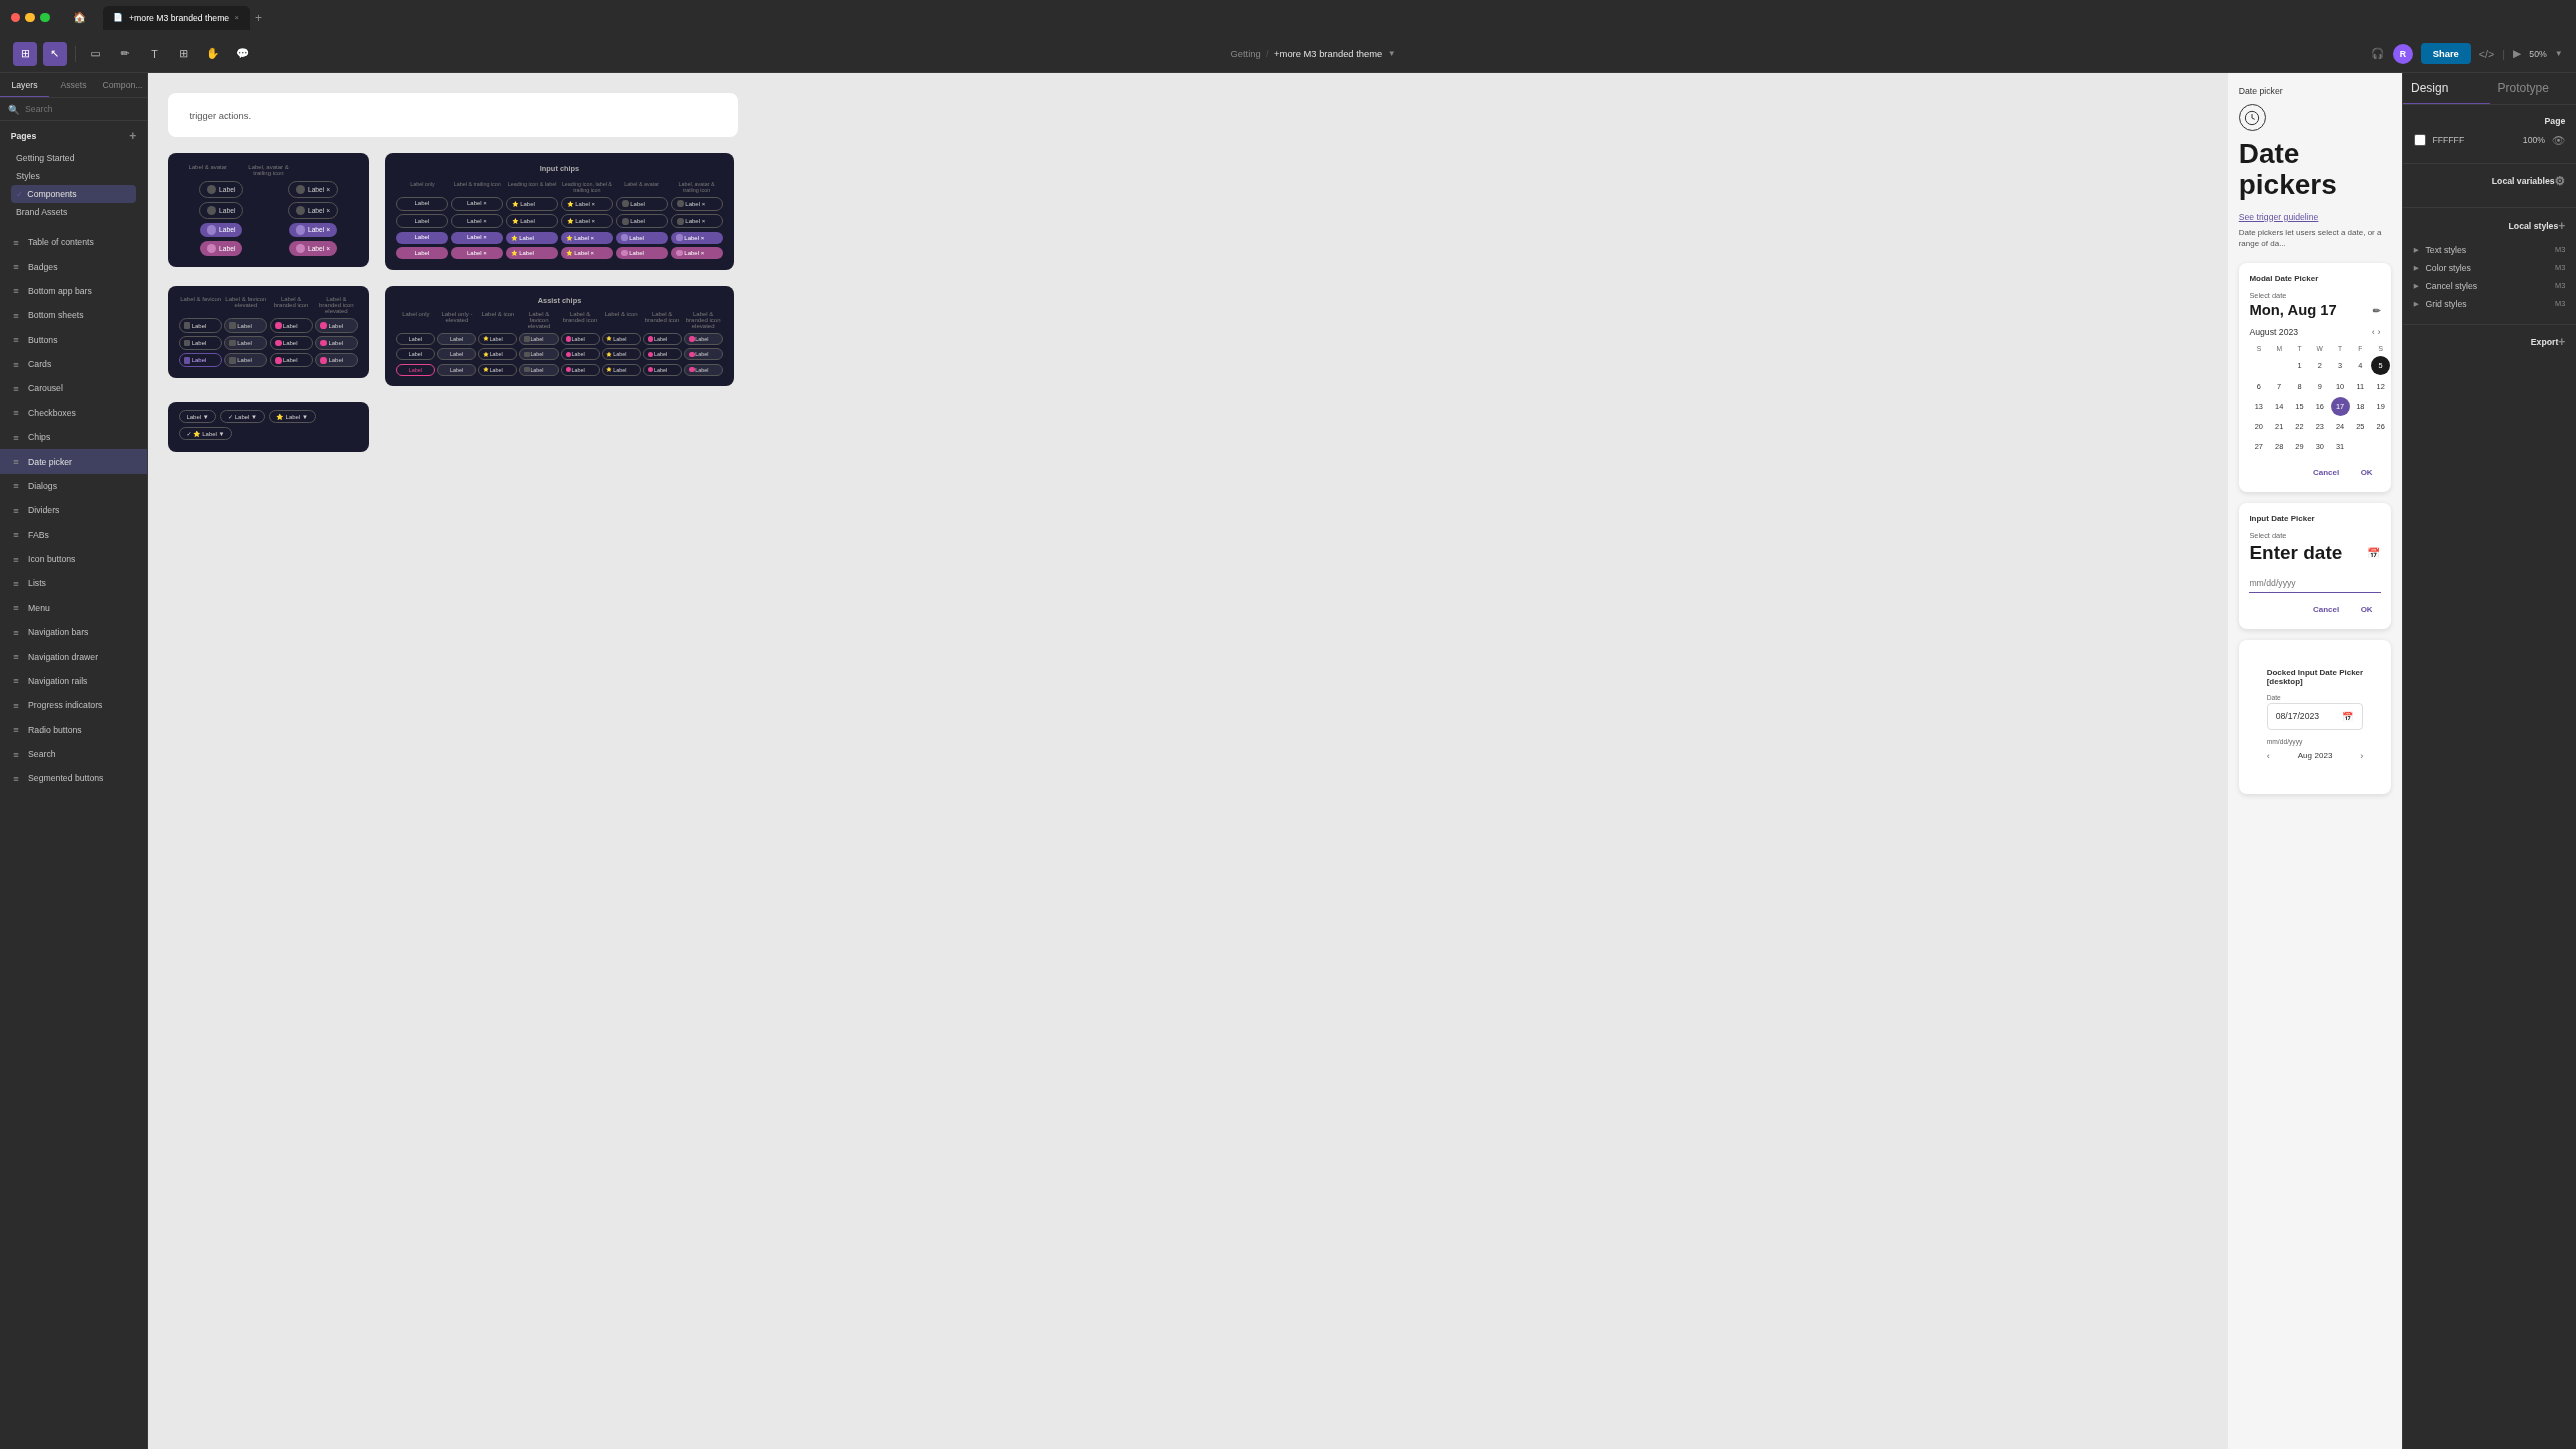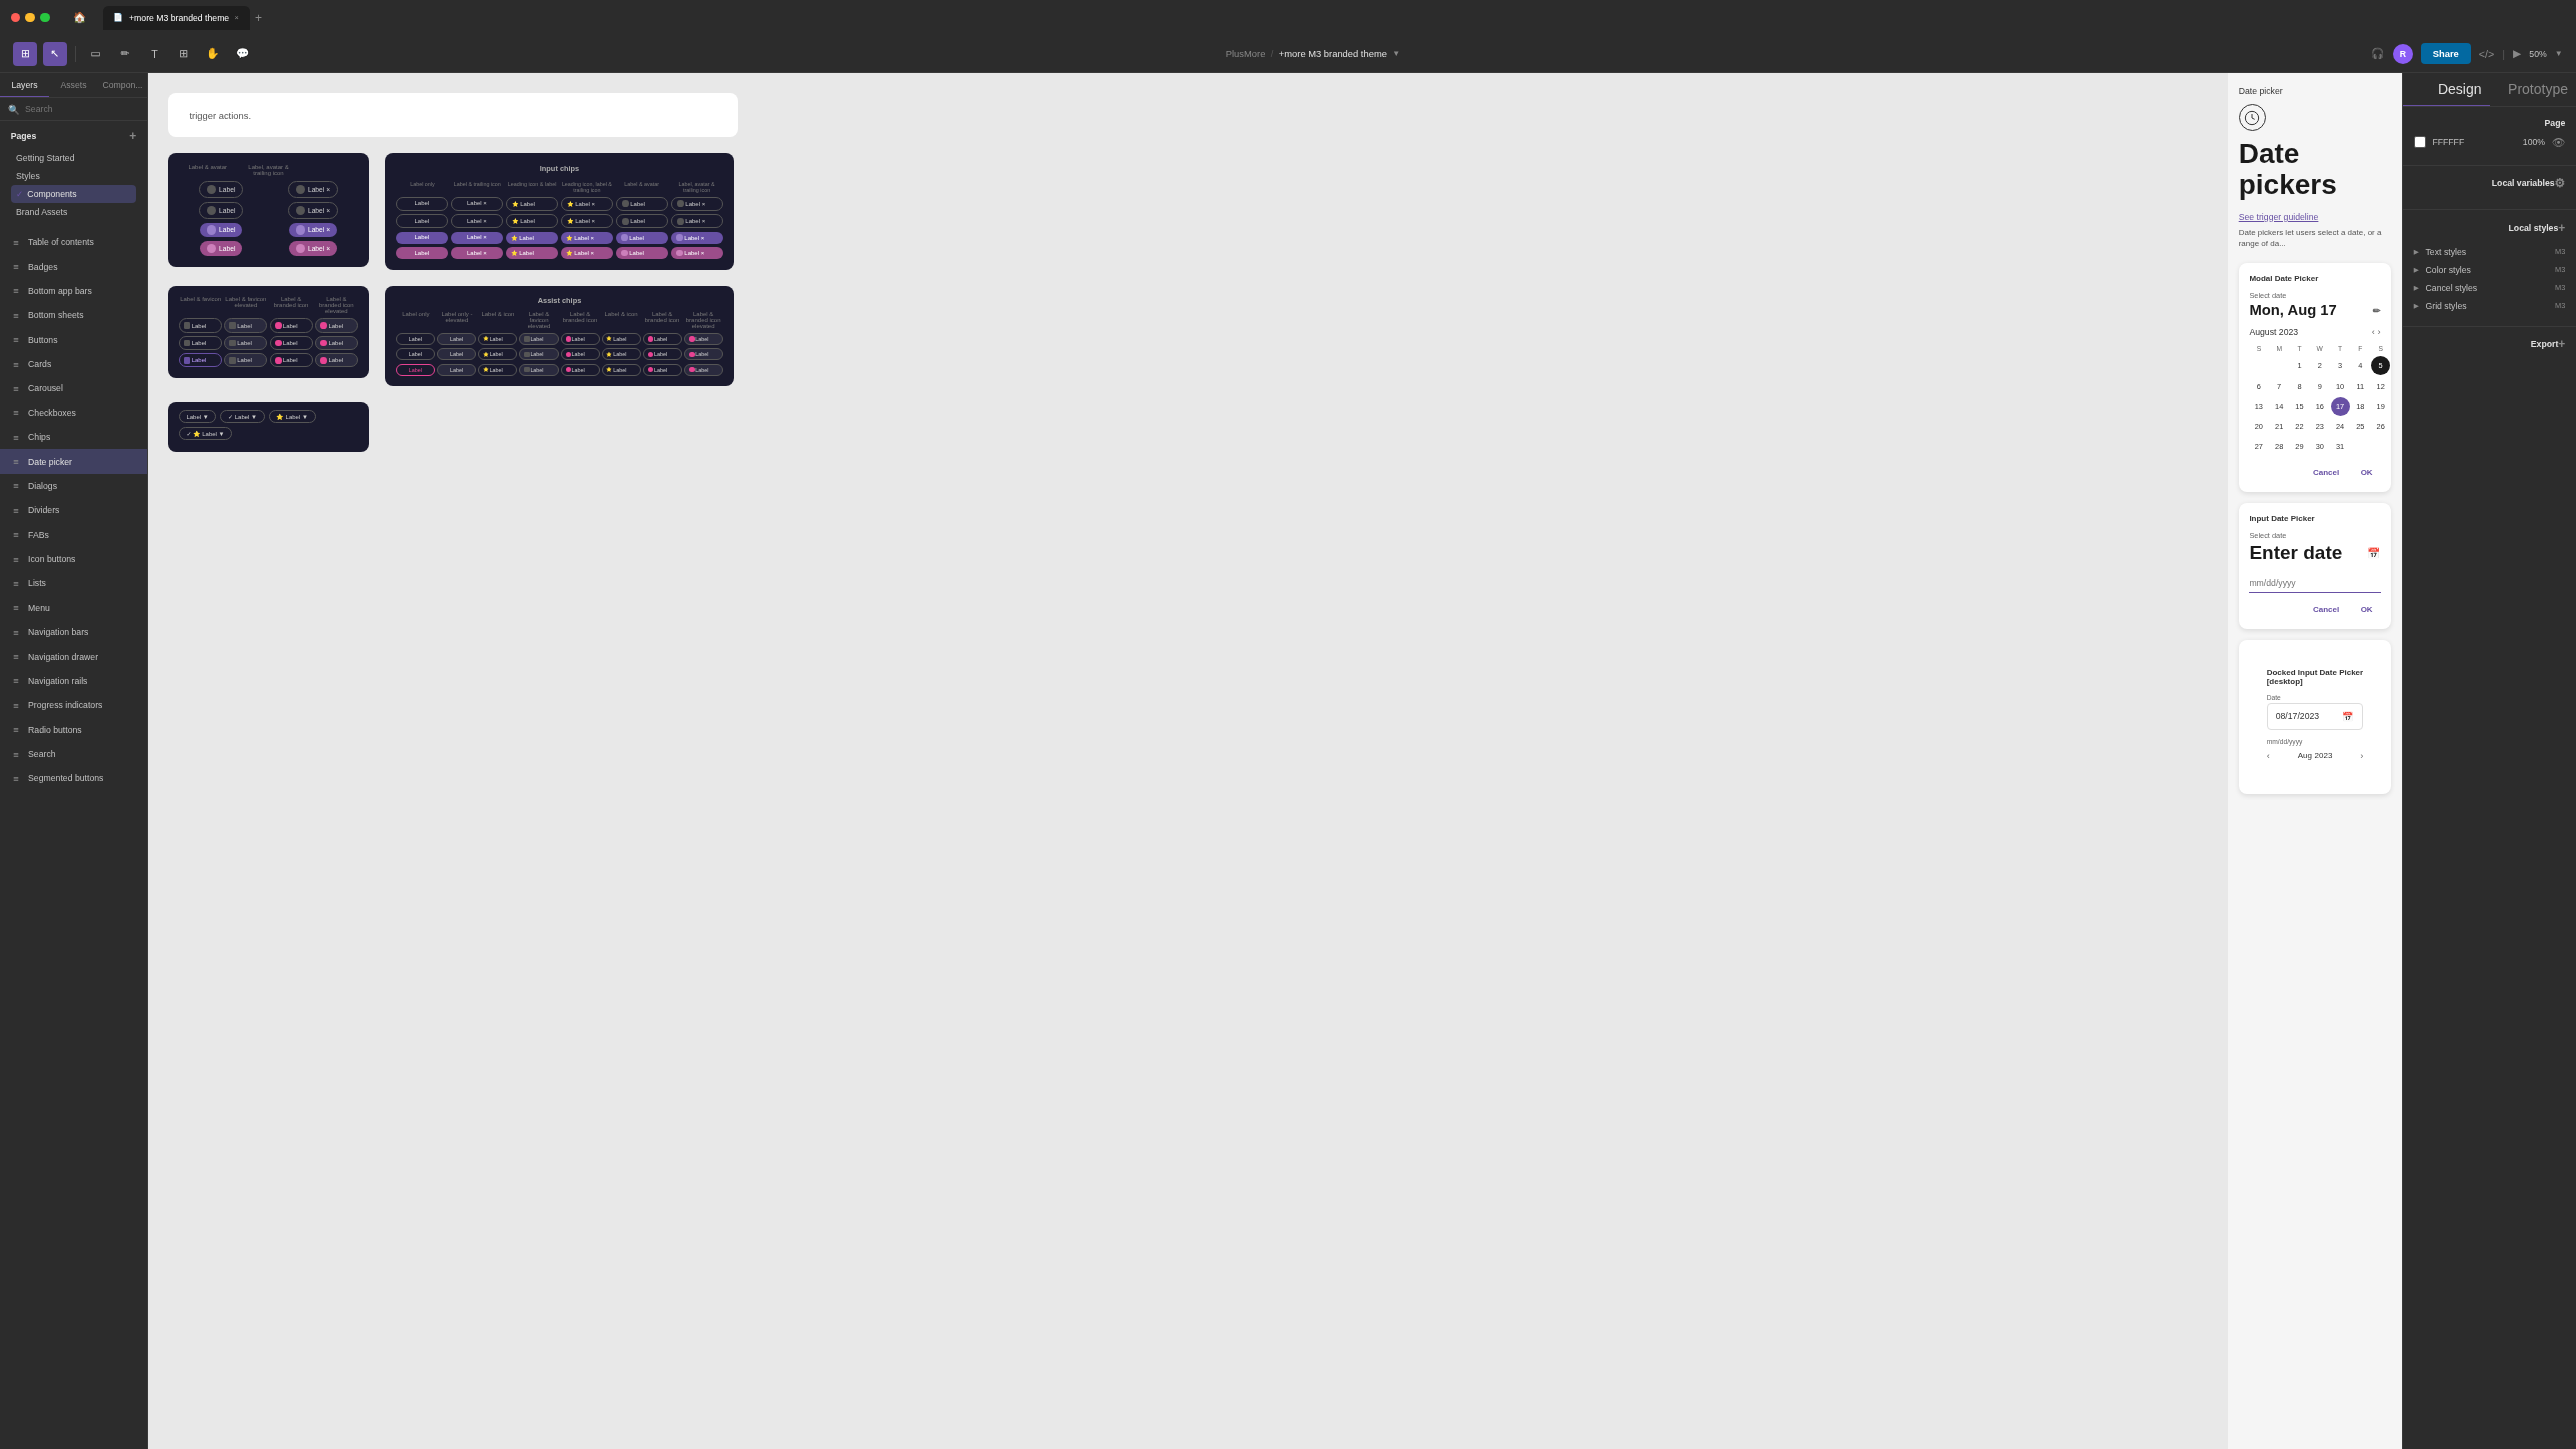--- a/index.html
+++ b/index.html
@@ -89,21 +89,21 @@
     
     .right-panel {
       width: 174px;
       background: #2c2c2c;
       border-left: 0.7px solid #3a3a3a;
       display: flex;
       flex-direction: column;
       flex-shrink: 0;
     }
     .right-tabs { display: flex; border-bottom: 0.7px solid #3a3a3a; }
-    .right-tab { flex: 1; padding: 8px; text-align: right; font-size: 14px; color: #888; cursor: pointer; border-bottom: 1.3px solid transparent; }
+    .right-tab { flex: 1; padding: 8px; text-align: left; font-size: 12px; color: #888; cursor: pointer; border-bottom: 1.3px solid transparent; }
     .right-tab.active { color: #e0e0e0; border-bottom-color: #6750a4; }
 
     .right-section { padding: 10.7px; border-bottom: 0.7px solid #3a3a3a; }
     .right-section-title { color: #e0e0e0; font-size: 8.7px; font-weight: 600; margin-bottom: 8px; display: flex; justify-content: flex-end; align-items: center; }
     .right-section-add { color: #888; cursor: pointer; font-size: 12px; }
 
     .page-color-row { display: flex; align-items: center; gap: 6.7px; margin-bottom: 5.4px; }
     .color-swatch { width: 12px; height: 12px; border-radius: 2px; border: 0.7px solid #555; }
     .color-value { color: #c0c0c0; font-size: 8.7px; flex: 1; }
     .opacity-value { color: #c0c0c0; font-size: 8.7px; }
@@ -212,21 +212,21 @@
       <span>⊞</span>
     </div>
     <div class="toolbar-btn">
       <span>✋</span>
     </div>
     <div class="toolbar-btn">
       <span>💬</span>
     </div>
   </div>
   <div class="toolbar-center">
-    <span style="color:#888;">PlusMore</span>
+    <span style="color:#888;">Getting</span>
     <span style="color:#555;">/</span>
     <span style="color:#e0e0e0;font-weight:500;">+more M3 branded theme</span>
     <span style="color:#888;font-size:8px;">▼</span>
   </div>
   <div class="toolbar-right">
     <span style="color:#888;font-size:10.7px;">🎧</span>
     <div class="avatar">R</div>
     <div class="share-btn">Share</div>
     <span style="color:#888;font-size:10.7px;">&lt;/&gt;</span>
     <span style="color:#555;">|</span>

